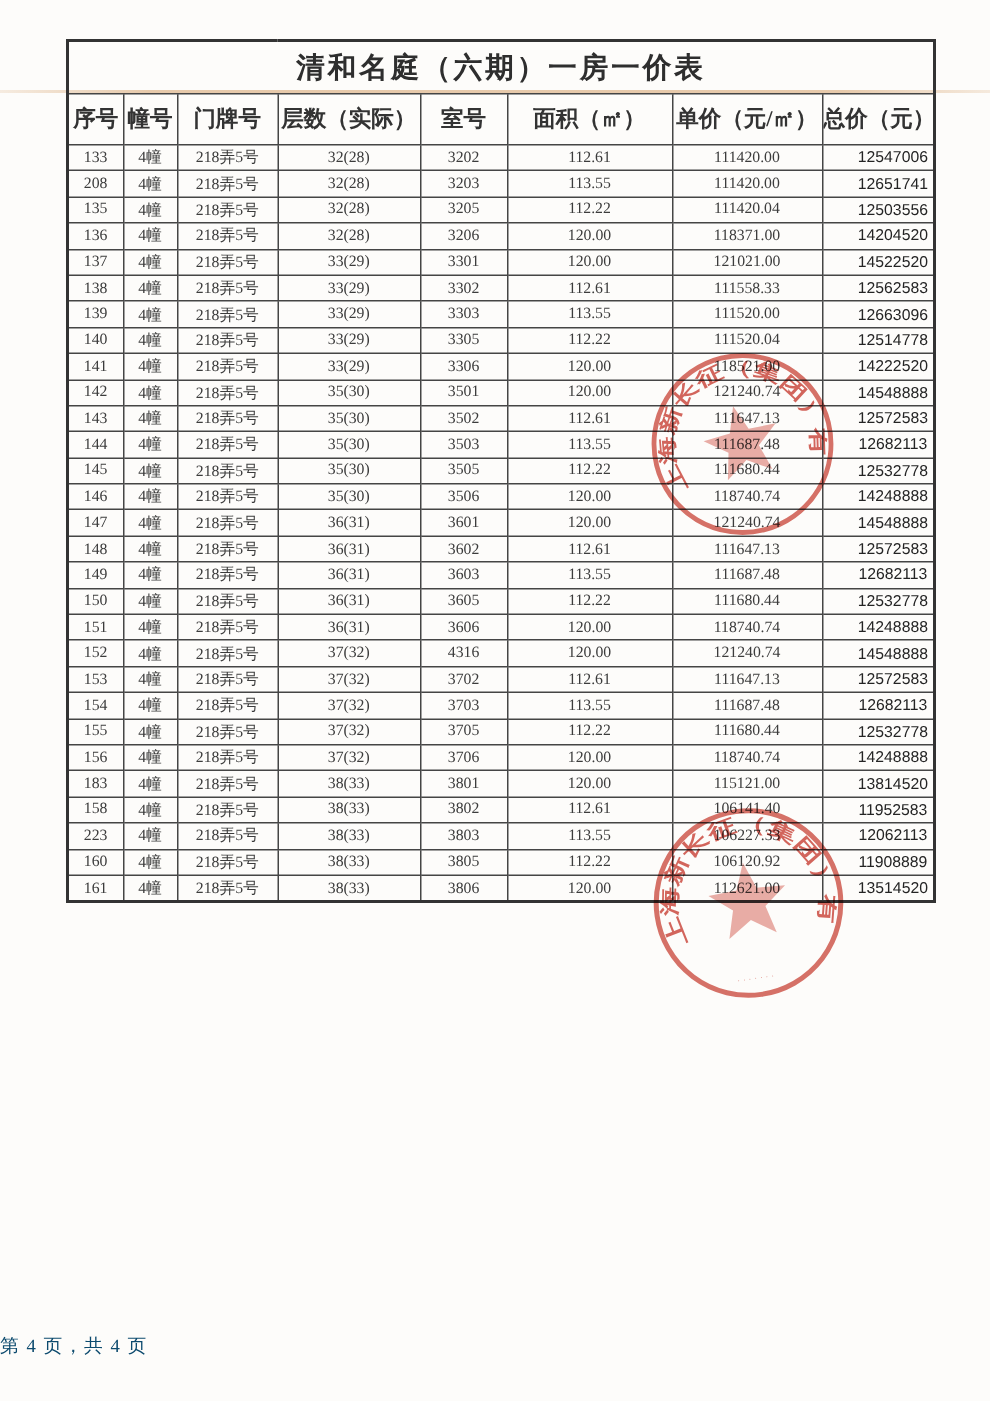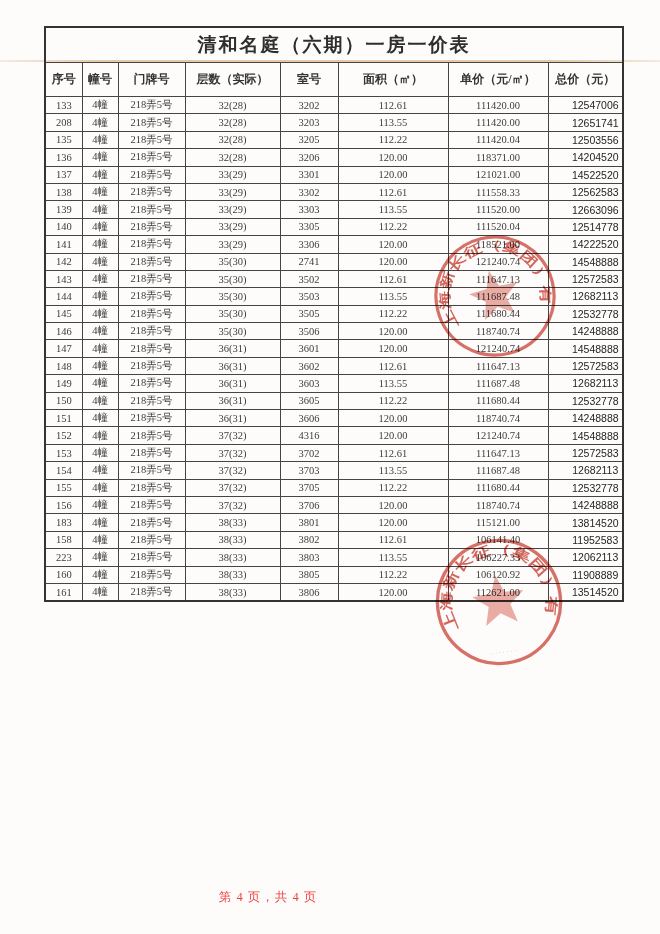--- a/index.html
+++ b/index.html
@@ -46,21 +46,21 @@
 
   .title-cell {
     height: 34px;
     font-size: 19px;
     font-weight: bold;
     letter-spacing: 2px;
     color: #2e2e2e;
   }
   tr.header-row th {
     height: 33px;
-    font-size: 12px;
+    font-size: 15px;
     font-weight: bold;
     color: #333333;
   }
   tbody td {
     height: 16.4px;
     font-size: 10.5px;
     color: #3c3c3c;
   }
   
   tbody td:last-child {
@@ -87,24 +87,24 @@
     font-family: "Liberation Sans", "DejaVu Sans", sans-serif;
     font-size: 13px;
     font-weight: bold;
   }
   .seal-serial { fill: #cc4a3e; font-size: 5px; letter-spacing: 2px; opacity: .8; }
 
   .page-footer {
     position: absolute;
     left: 0; top: 889px;
     width: 536px;
-    text-align: center;
+    text-align: left;
     font-size: 12.5px;
     letter-spacing: 1px;
-    color: #ef4444;
+    color: #0c4a6e;
   }
 </style>
 </head>
 <body>
 
 <div class="page">
 
   <div class="scan-artifact"></div>
 
   <table class="price-table">
@@ -222,21 +222,21 @@
       <td>3306</td>
       <td>120.00</td>
       <td>118521.00</td>
       <td>14222520</td>
     </tr>
         <tr>
       <td>142</td>
       <td>4幢</td>
       <td>218弄5号</td>
       <td>35(30)</td>
-      <td>2741</td>
+      <td>3501</td>
       <td>120.00</td>
       <td>121240.74</td>
       <td>14548888</td>
     </tr>
         <tr>
       <td>143</td>
       <td>4幢</td>
       <td>218弄5号</td>
       <td>35(30)</td>
       <td>3502</td>

